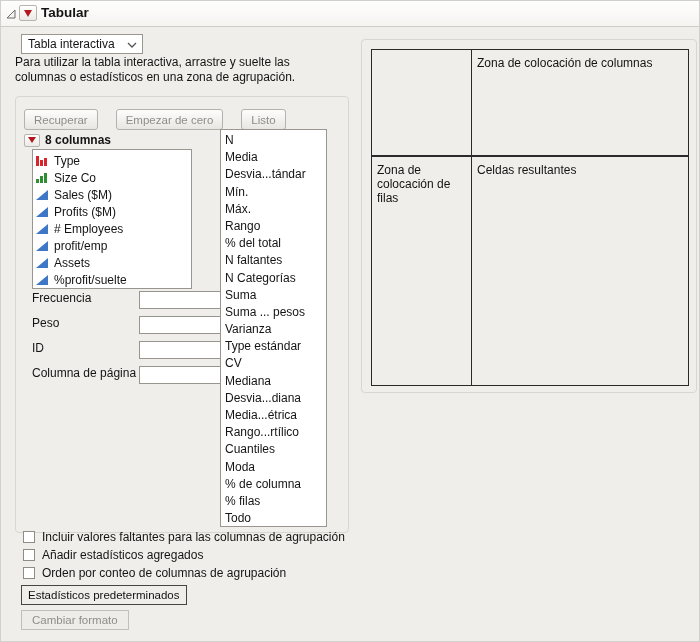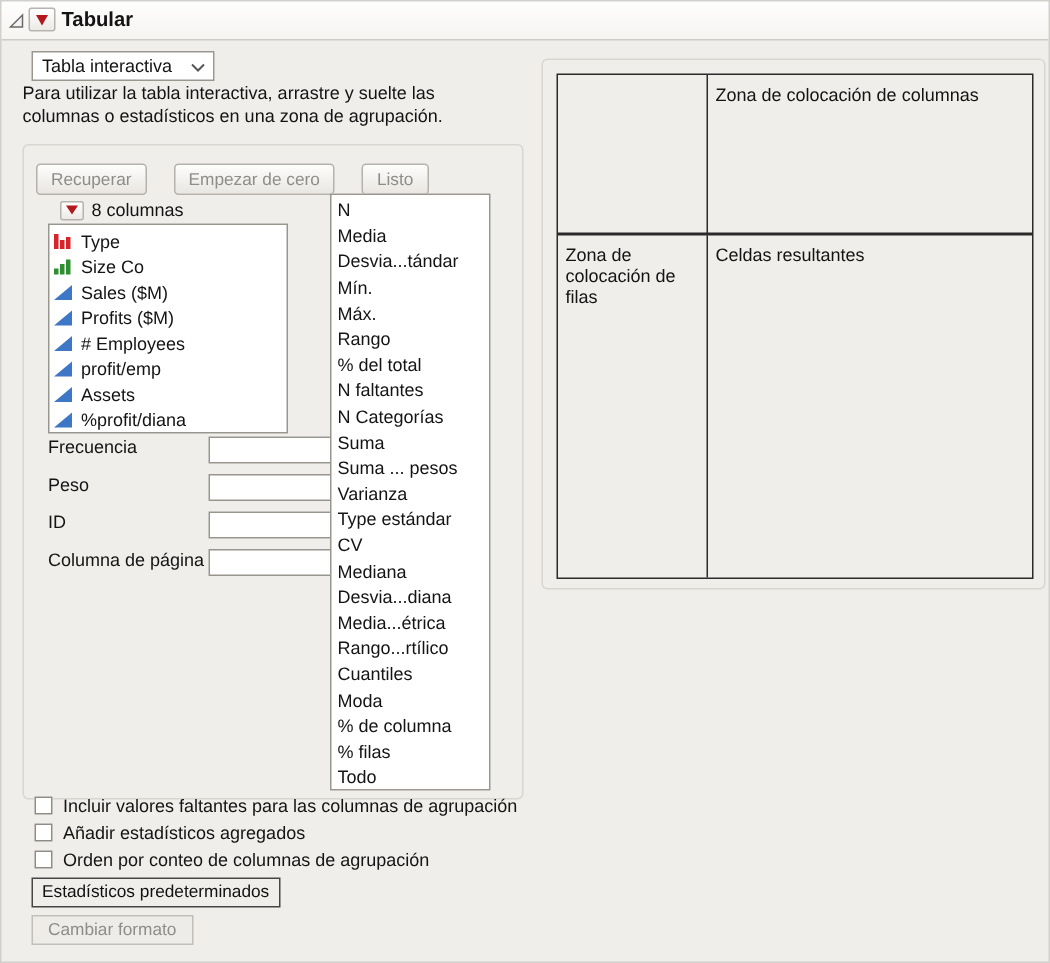--- a/index.html
+++ b/index.html
@@ -26,21 +26,21 @@
 
   
   .panel { position:absolute; left:14px; top:95px; width:334px; height:437px;
            border:1px solid #d9d6d1; border-radius:4px; box-sizing:border-box; }
   .top-buttons { position:absolute; left:8px; top:12px; display:flex; gap:18px; }
   .btn { height:21px; padding:0 9px; background:linear-gradient(#fdfdfc,#e9e6e2);
          border:1px solid #b5b2ad; border-radius:3px; font-size:11.5px; color:#161616;
          display:flex; align-items:center; font-family:inherit; white-space:nowrap; }
   .btn.disabled { color:#8f8d89; }
 
-  .cols-title { position:absolute; left:24px; top:36px; display:flex; align-items:center; gap:5px; }
+  .cols-title { position:absolute; left:8px; top:36px; display:flex; align-items:center; gap:5px;font-weight:bold; }
   .rt-btn.inline { position:static; width:16px; height:13px; }
   .rt.small { border-left:4px solid transparent; border-right:4px solid transparent; border-top:6px solid #b3191c; }
 
   .cols-list { position:absolute; left:16px; top:52px; width:160px; height:140px; background:#fff;
                border:1px solid #999690; box-sizing:border-box; padding:2px 0; overflow:hidden; }
   .col-item { height:17px; display:flex; align-items:center; padding-left:3px; }
   .col-icon { width:13px; height:11px; margin-right:5px; position:relative; flex:none; }
   .col-icon.continuous::after { content:""; position:absolute; left:0; bottom:0; width:0; height:0;
                border-bottom:10px solid #3f77c7; border-left:12px solid transparent; }
   .col-icon.nominal { background:
@@ -162,21 +162,21 @@
           <span>profit/emp</span>
         </div>
 
         <div class="col-item">
           <span class="col-icon continuous"></span>
           <span>Assets</span>
         </div>
 
         <div class="col-item">
           <span class="col-icon continuous"></span>
-          <span>%profit/diana</span>
+          <span>%profit/suelte</span>
         </div>
       </div>
 
     <div class="role-fields">
 
         <div class="role-row">
           <span class="role-label">Frecuencia</span>
           <input class="role-input" type="text" style="">
         </div>
 

